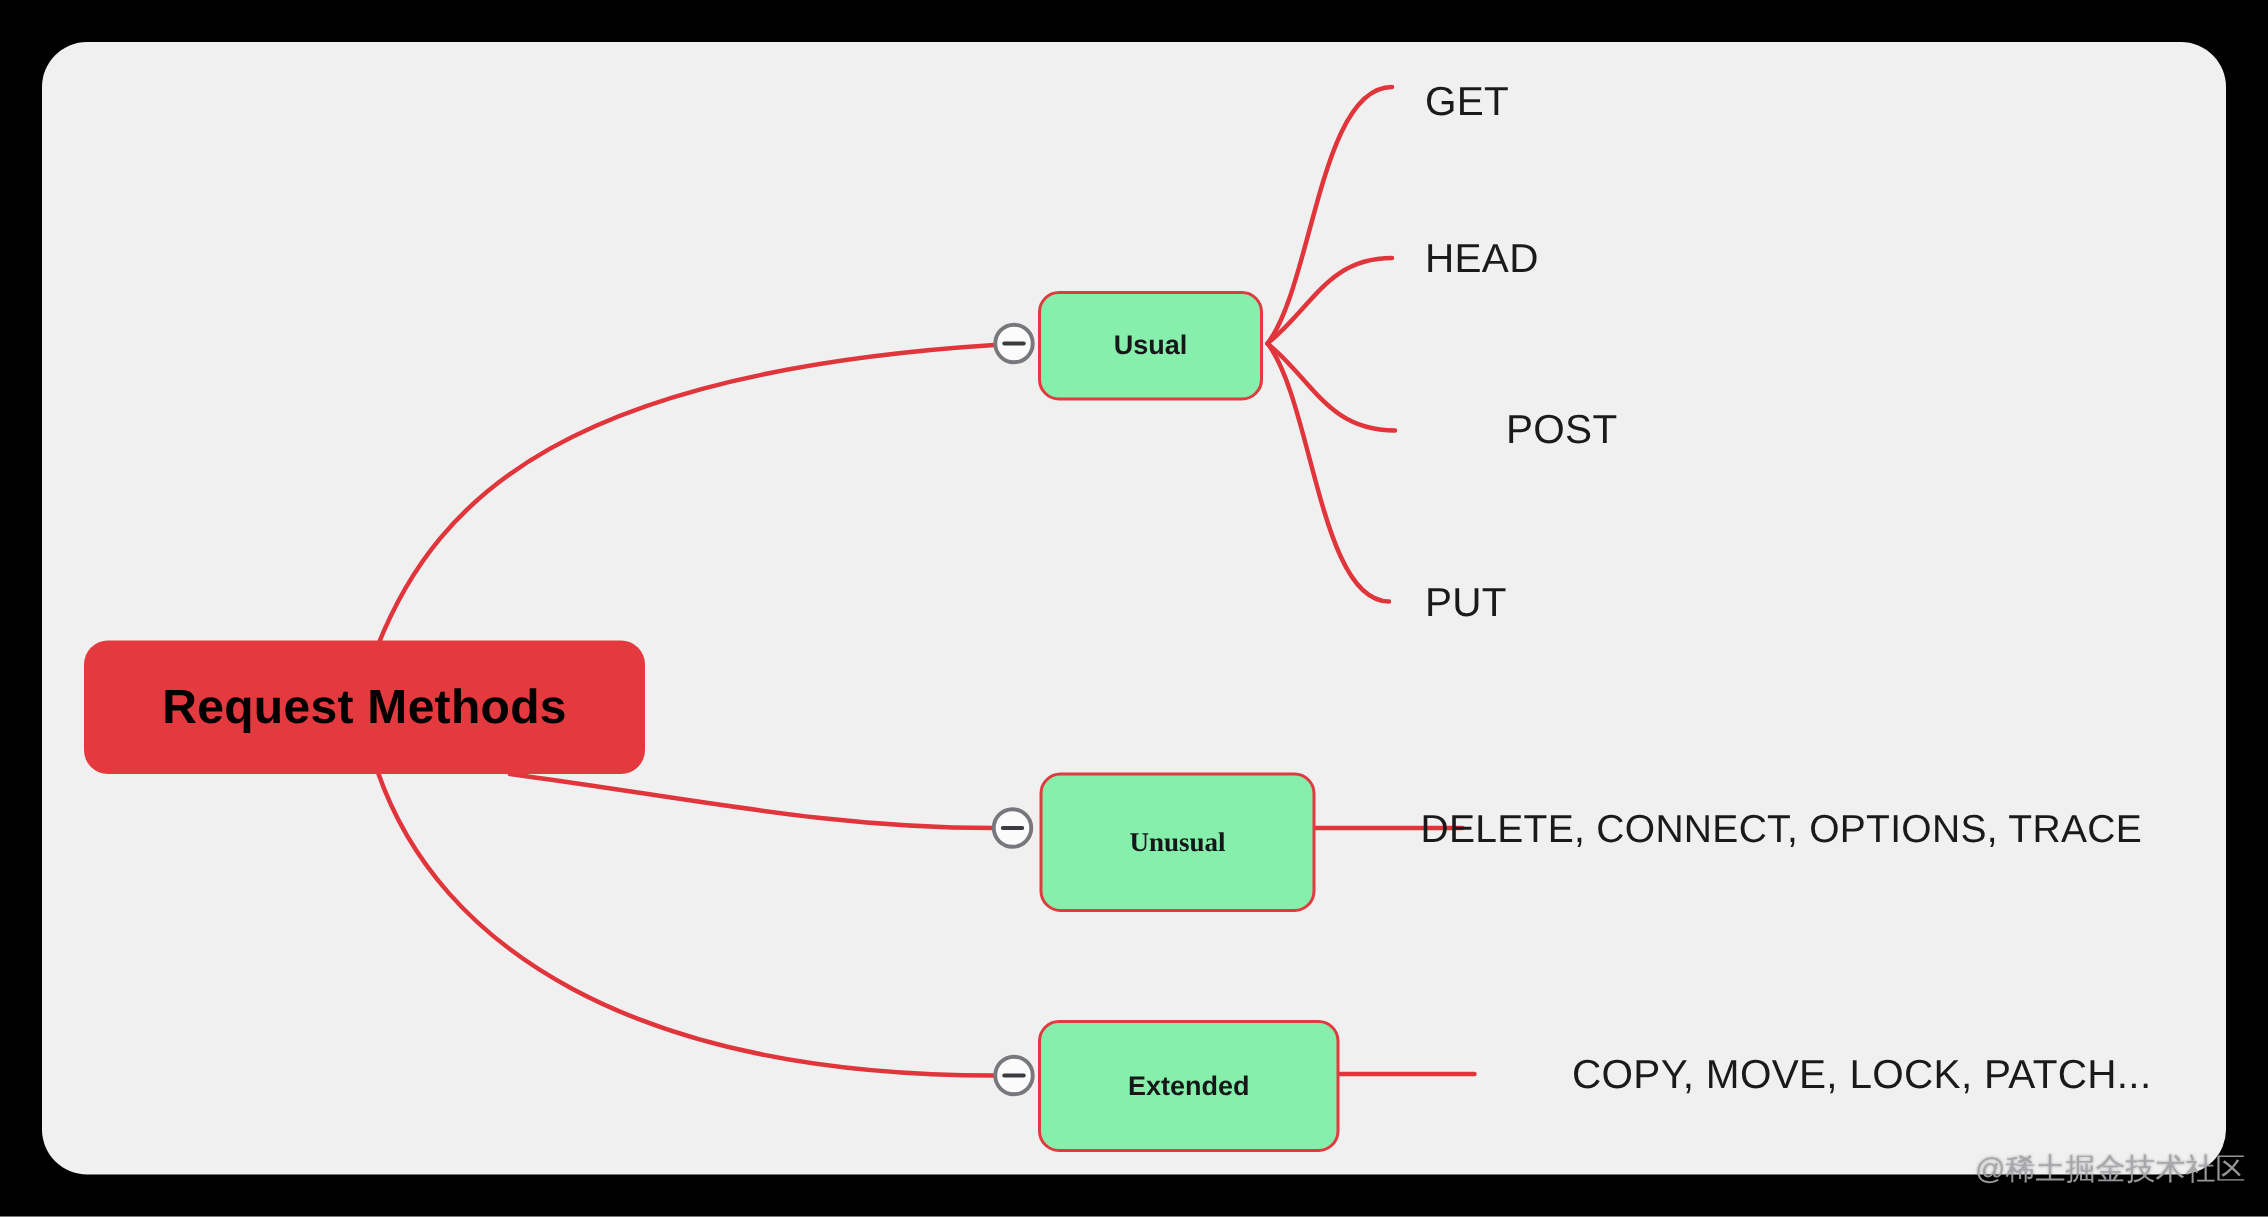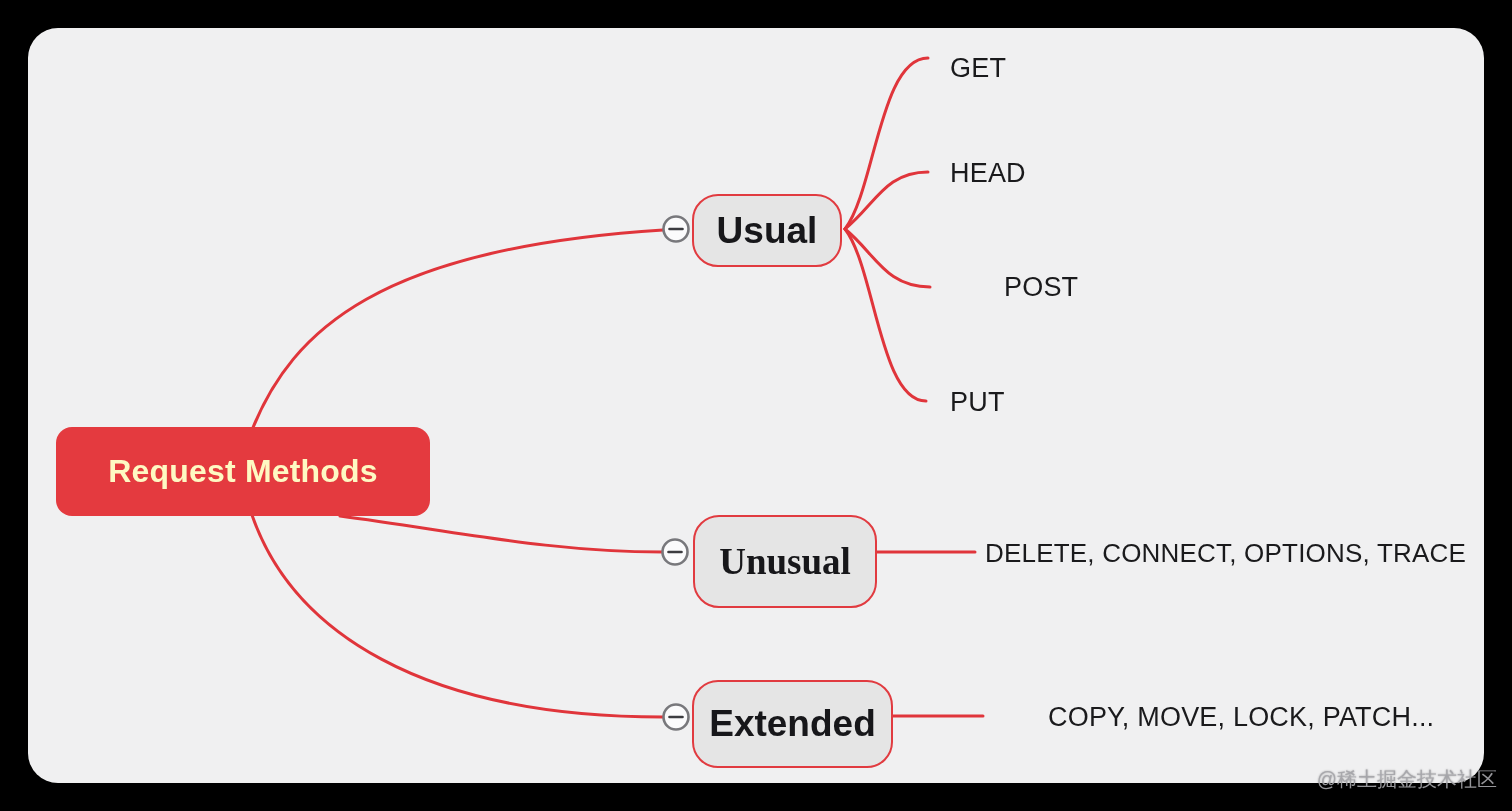--- a/index.html
+++ b/index.html
@@ -27,44 +27,44 @@
   svg.connectors .collapse{pointer-events:auto;cursor:pointer;}
   .node{
     position:absolute;
     display:flex;align-items:center;justify-content:center;
     box-sizing:border-box;
     cursor:default;
   }
   .node-root{
     left:56px;top:427px;width:374px;height:89px;
     background:#e43a3f;border-radius:16px;
-    color:#fef9c3;font-size:32px;font-weight:bold;
+    color:#000000;font-size:32px;font-weight:bold;
     letter-spacing:0.2px;
   }
   .node-branch{
-    background:#e5e5e5;
+    background:#86efac;
     border:2.5px solid #e13b40;
-    border-radius:26px;
-    color:#17171a;font-size:37px;font-weight:bold;
+    border-radius:14px;
+    color:#17171a;font-size:18px;font-weight:bold;
   }
   .node-usual{left:692px;top:194px;width:150px;height:73px;}
   .node-unusual{left:693px;top:515px;width:184px;height:93px;font-family:Liberation Serif, serif;}
   .node-extended{left:692px;top:680px;width:201px;height:88px;}
   .leaf{
     position:absolute;
     transform:translateY(-50%);
     color:#1a1a1c;font-size:27px;font-weight:400;
     white-space:nowrap;
     letter-spacing:0.2px;
   }
   .leaf-get{left:950px;top:68px;}
   .leaf-head{left:950px;top:173px;}
   .leaf-post{left:1004px;top:287px;}
   .leaf-put{left:950px;top:402px;}
-  .leaf-unusual{left:985px;top:553px;font-size:26px;}
+  .leaf-unusual{left:947px;top:553px;font-size:26px;}
   .leaf-extended{left:1048px;top:717px;}
   .watermark{
     position:absolute;
     right:15px;bottom:18px;
     font-size:20px;
     color:rgba(165,165,170,0.9);
     text-shadow:0 0 2px rgba(0,0,0,0.35);
     white-space:nowrap;
   }
 </style>

